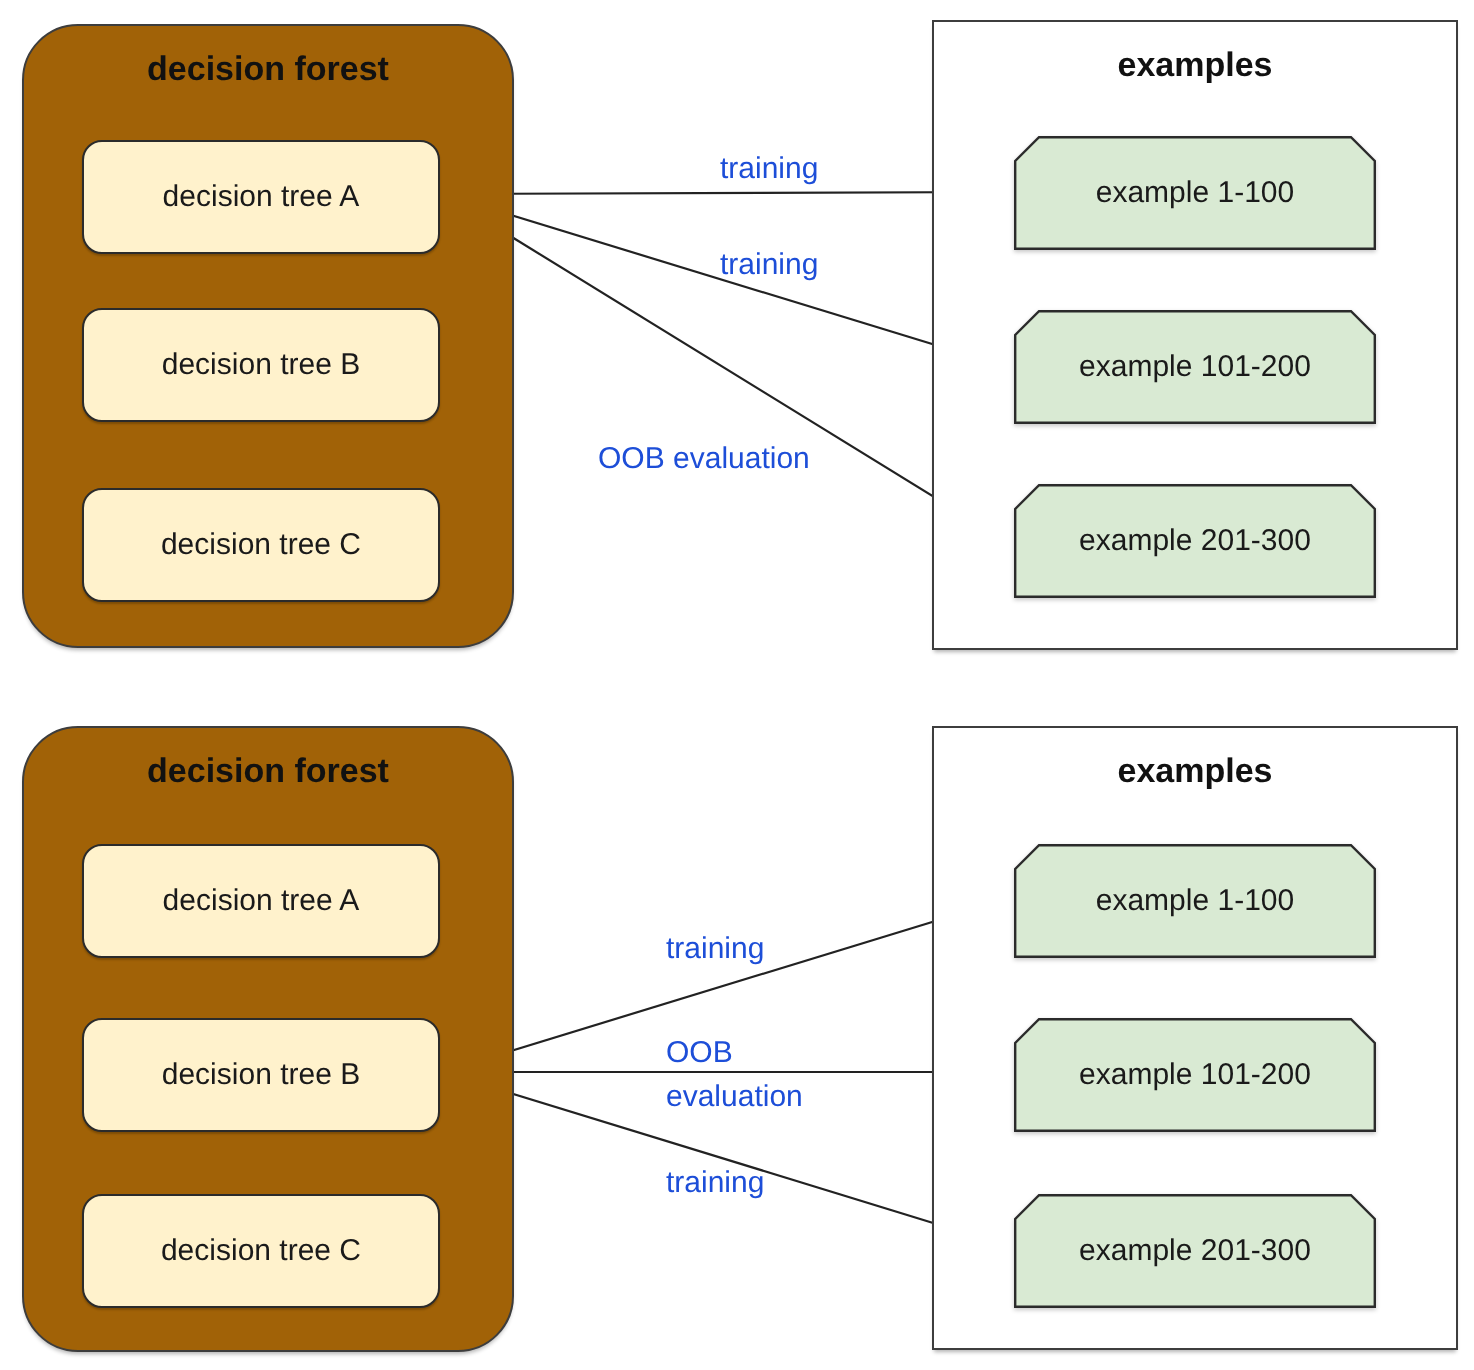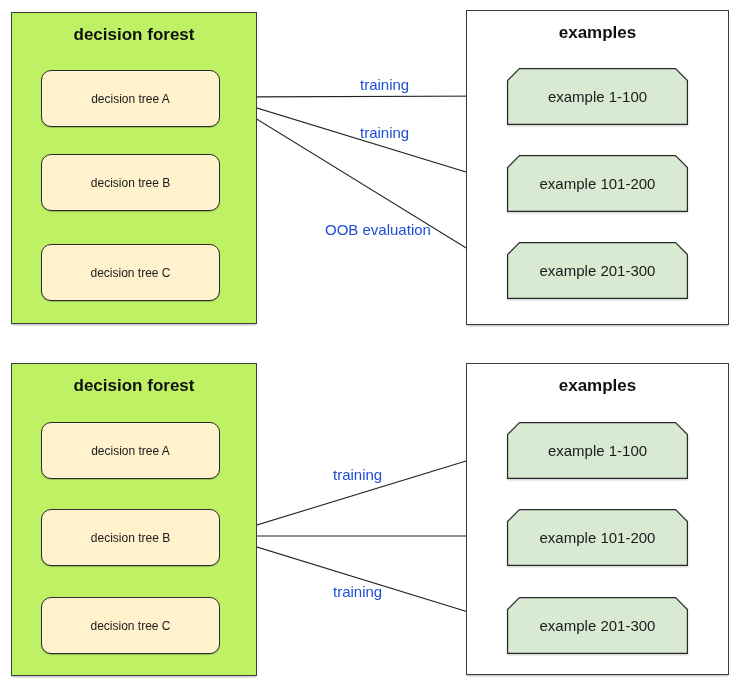--- a/index.html
+++ b/index.html
@@ -5,31 +5,31 @@
   html,body{margin:0;padding:0;background:#ffffff;}
   .canvas{
     position:relative;width:737px;height:685px;background:#ffffff;
     font-family:"Liberation Sans",sans-serif;color:#1a1a1a;overflow:hidden;
   }
   .arrow-layer{position:absolute;left:0;top:0;width:737px;height:685px;pointer-events:none;}
   .panel{
     position:absolute;border:1.6px solid #3d3d3d;box-sizing:border-box;
     box-shadow:0 2px 2px -1px rgba(0,0,0,.30);
   }
-  .panel.forest{background:#bef264;}
+  .panel.forest{background:#a16207;border-radius:28px;}
   .panel.examples{background:#ffffff;padding-left:28px;}
   .panel-title{
     position:absolute;left:0;right:0;top:12px;text-align:center;
     font-weight:bold;font-size:17px;color:#111;
   }
   .tree-box{
     position:absolute;left:29px;width:179px;height:57px;box-sizing:border-box;
     background:#fff2cc;border:1.2px solid #2b2b2b;border-radius:10px;
     display:flex;align-items:center;justify-content:center;
-    font-size:12px;box-shadow:0 1px 1px rgba(0,0,0,.22);
+    font-size:15px;box-shadow:0 1px 1px rgba(0,0,0,.22);
   }
   .card{
     position:absolute;left:40px;width:181px;height:57px;
     display:flex;align-items:center;justify-content:center;font-size:15px;
     filter:drop-shadow(0 1px 1px rgba(0,0,0,.22));
     text-align:right;
   }
   .card svg{position:absolute;left:0;top:0;width:100%;height:100%;}
   .card .card-label{position:relative;}
   .arrow-label{
@@ -88,21 +88,21 @@
     <div class="card" style="top:231px;">
       <svg viewBox="0 0 181 57" preserveAspectRatio="none">
         <path d="M12.5 .6 L168.5 .6 L180.4 12.5 L180.4 56.4 L.6 56.4 L.6 12.5 Z" fill="#d9ead3" stroke="#2b2b2b" stroke-width="1.2"></path>
       </svg>
       <span class="card-label">example 201-300</span>
     </div>
   </div>
 
   <div class="arrow-label" style="left:360px;top:76px;">training</div>
   <div class="arrow-label" style="left:360px;top:124px;">training</div>
-  <div class="arrow-label" style="left:325px;top:221px;">OOB evaluation</div>
+  <div class="arrow-label" style="left:299px;top:221px;">OOB evaluation</div>
 
   <div class="panel forest" style="left:11px;top:363px;width:246px;height:313px;">
     <div class="panel-title">decision forest</div>
     <div class="tree-box" style="top:58px;">
       <span>decision tree A</span>
     </div>
     <div class="tree-box" style="top:145px;">
       <span>decision tree B</span>
     </div>
     <div class="tree-box" style="top:233px;">
@@ -126,15 +126,19 @@
     </div>
     <div class="card" style="top:233px;">
       <svg viewBox="0 0 181 57" preserveAspectRatio="none">
         <path d="M12.5 .6 L168.5 .6 L180.4 12.5 L180.4 56.4 L.6 56.4 L.6 12.5 Z" fill="#d9ead3" stroke="#2b2b2b" stroke-width="1.2"></path>
       </svg>
       <span class="card-label">example 201-300</span>
     </div>
   </div>
 
   <div class="arrow-label" style="left:333px;top:466px;">training</div>
+  <div class="arrow-label two-line" style="left:333px;top:516px;">
+    <div>OOB</div>
+    <div>evaluation</div>
+  </div>
   <div class="arrow-label" style="left:333px;top:583px;">training</div>
 
 </div>
 
 </body></html>

